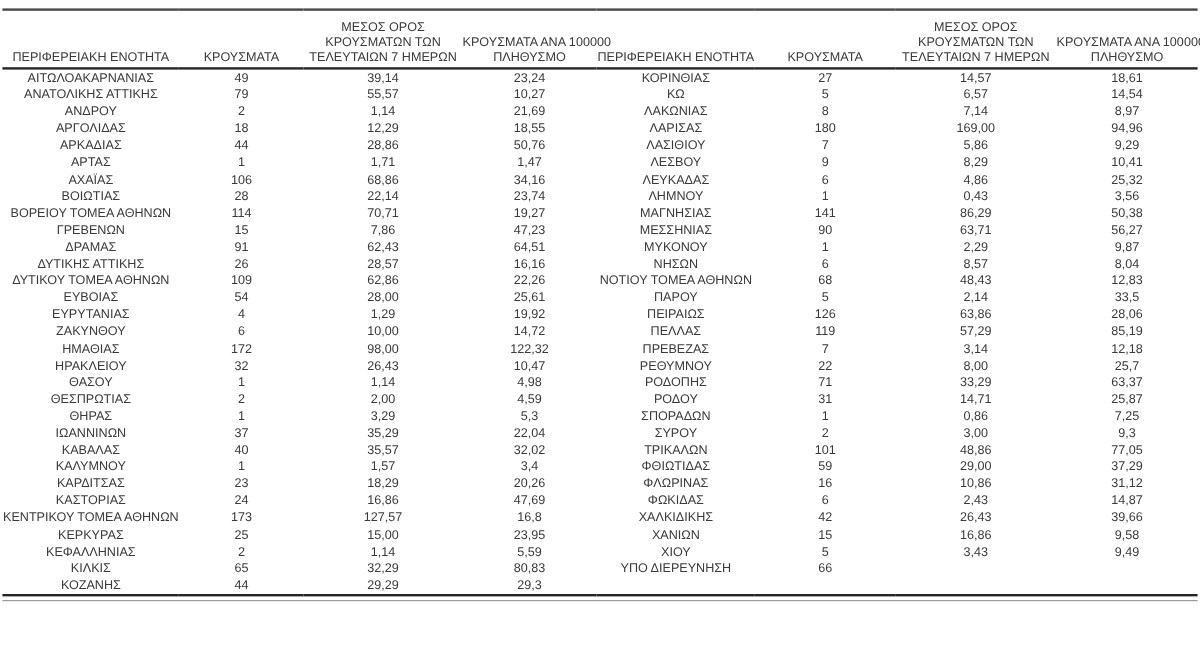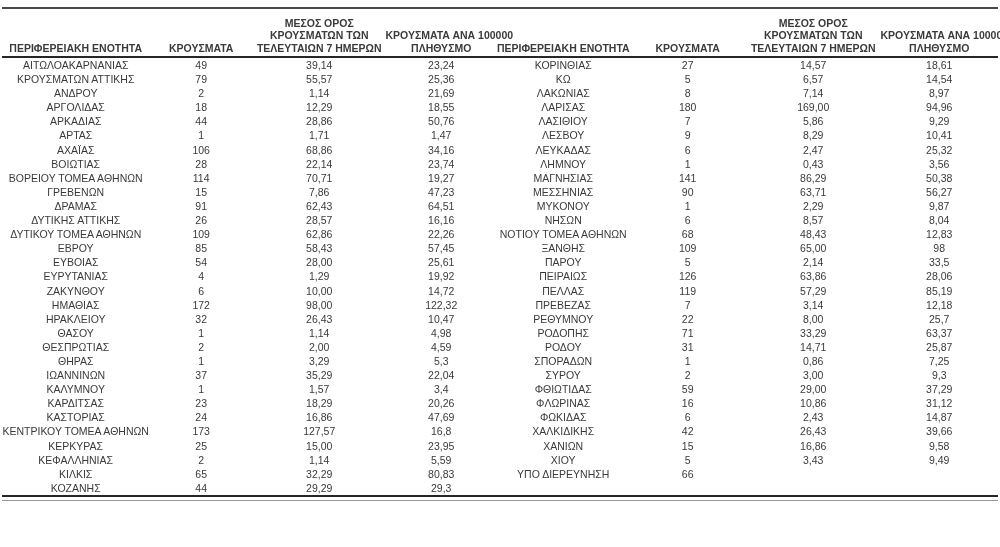--- a/index.html
+++ b/index.html
@@ -19,21 +19,21 @@
   table.cases {
     width: 996px;
     border-collapse: collapse;
     table-layout: fixed;
     border-top: 2px solid #4a4a4a;
     border-bottom: 2px solid #262626;
   }
   thead th {
     vertical-align: bottom;
     text-align: center;
-    font-weight: bold;
+    font-weight: normal;
     font-size: 10.5px;
     line-height: 12.5px;
     color: #3a3a3a;
     border-bottom: 2px solid #262626;
     padding: 3px 0 2px 0;
     height: 42px;
     white-space: pre;
     overflow: visible;
   }
   tbody td {
@@ -92,24 +92,24 @@
           <td>ΑΙΤΩΛΟΑΚΑΡΝΑΝΙΑΣ</td>
           <td>49</td>
           <td>39,14</td>
           <td>23,24</td>
           <td>ΚΟΡΙΝΘΙΑΣ</td>
           <td>27</td>
           <td>14,57</td>
           <td>18,61</td>
         </tr>
         <tr>
-          <td>ΚΡΟΥΣΜΑΤΩΝ ΑΤΤΙΚΗΣ</td>
+          <td>ΑΝΑΤΟΛΙΚΗΣ ΑΤΤΙΚΗΣ</td>
           <td>79</td>
           <td>55,57</td>
-          <td>25,36</td>
+          <td>10,27</td>
           <td>ΚΩ</td>
           <td>5</td>
           <td>6,57</td>
           <td>14,54</td>
         </tr>
         <tr>
           <td>ΑΝΔΡΟΥ</td>
           <td>2</td>
           <td>1,14</td>
           <td>21,69</td>
@@ -148,21 +148,21 @@
           <td>8,29</td>
           <td>10,41</td>
         </tr>
         <tr>
           <td>ΑΧΑΪΑΣ</td>
           <td>106</td>
           <td>68,86</td>
           <td>34,16</td>
           <td>ΛΕΥΚΑΔΑΣ</td>
           <td>6</td>
-          <td>2,47</td>
+          <td>4,86</td>
           <td>25,32</td>
         </tr>
         <tr>
           <td>ΒΟΙΩΤΙΑΣ</td>
           <td>28</td>
           <td>22,14</td>
           <td>23,74</td>
           <td>ΛΗΜΝΟΥ</td>
           <td>1</td>
           <td>0,43</td>
@@ -212,30 +212,20 @@
           <td>ΔΥΤΙΚΟΥ ΤΟΜΕΑ ΑΘΗΝΩΝ</td>
           <td>109</td>
           <td>62,86</td>
           <td>22,26</td>
           <td>ΝΟΤΙΟΥ ΤΟΜΕΑ ΑΘΗΝΩΝ</td>
           <td>68</td>
           <td>48,43</td>
           <td>12,83</td>
         </tr>
         <tr>
-          <td>ΕΒΡΟΥ</td>
-          <td>85</td>
-          <td>58,43</td>
-          <td>57,45</td>
-          <td>ΞΑΝΘΗΣ</td>
-          <td>109</td>
-          <td>65,00</td>
-          <td>98</td>
-        </tr>
-        <tr>
           <td>ΕΥΒΟΙΑΣ</td>
           <td>54</td>
           <td>28,00</td>
           <td>25,61</td>
           <td>ΠΑΡΟΥ</td>
           <td>5</td>
           <td>2,14</td>
           <td>33,5</td>
         </tr>
         <tr>
@@ -312,20 +302,30 @@
           <td>ΙΩΑΝΝΙΝΩΝ</td>
           <td>37</td>
           <td>35,29</td>
           <td>22,04</td>
           <td>ΣΥΡΟΥ</td>
           <td>2</td>
           <td>3,00</td>
           <td>9,3</td>
         </tr>
         <tr>
+          <td>ΚΑΒΑΛΑΣ</td>
+          <td>40</td>
+          <td>35,57</td>
+          <td>32,02</td>
+          <td>ΤΡΙΚΑΛΩΝ</td>
+          <td>101</td>
+          <td>48,86</td>
+          <td>77,05</td>
+        </tr>
+        <tr>
           <td>ΚΑΛΥΜΝΟΥ</td>
           <td>1</td>
           <td>1,57</td>
           <td>3,4</td>
           <td>ΦΘΙΩΤΙΔΑΣ</td>
           <td>59</td>
           <td>29,00</td>
           <td>37,29</td>
         </tr>
         <tr>

